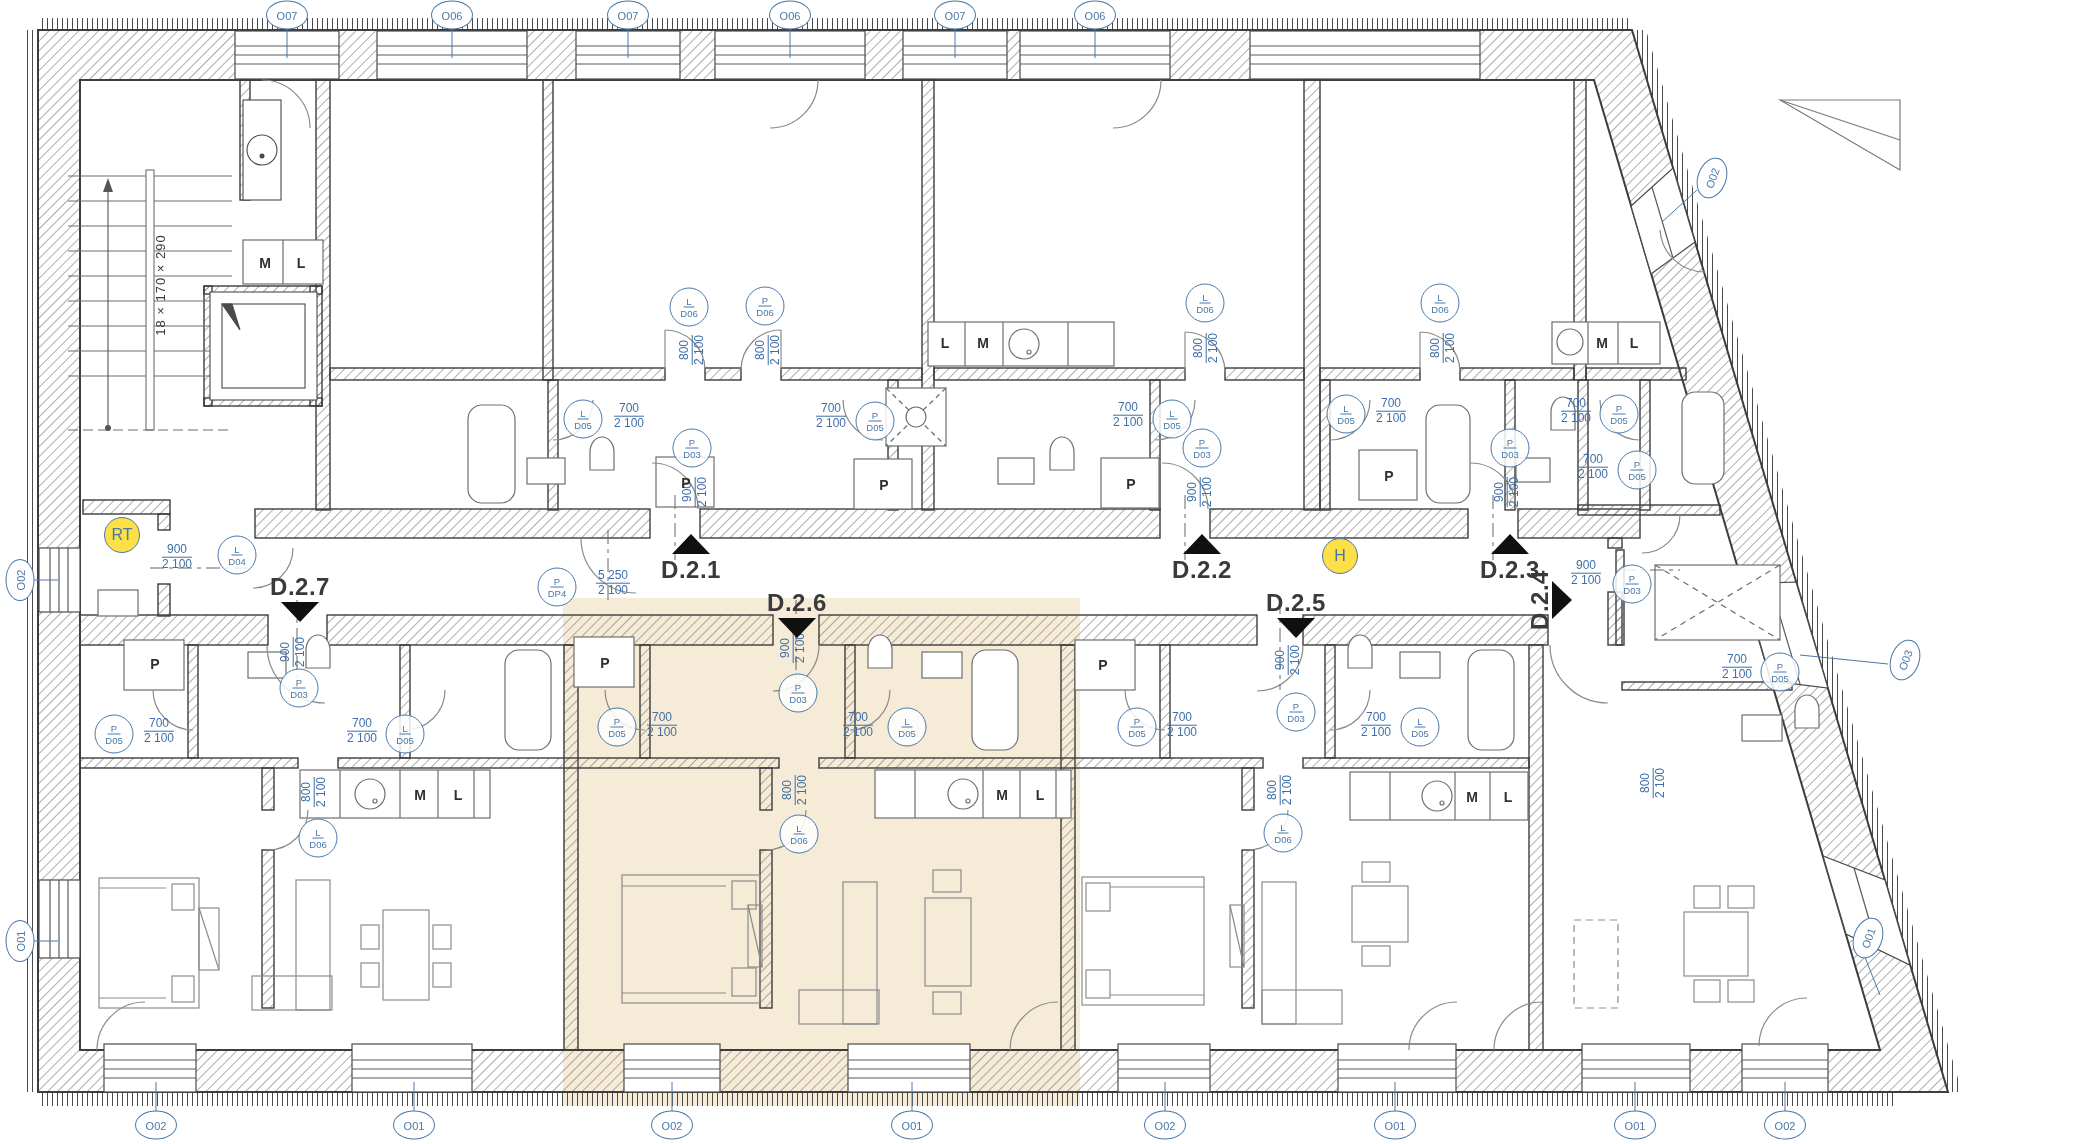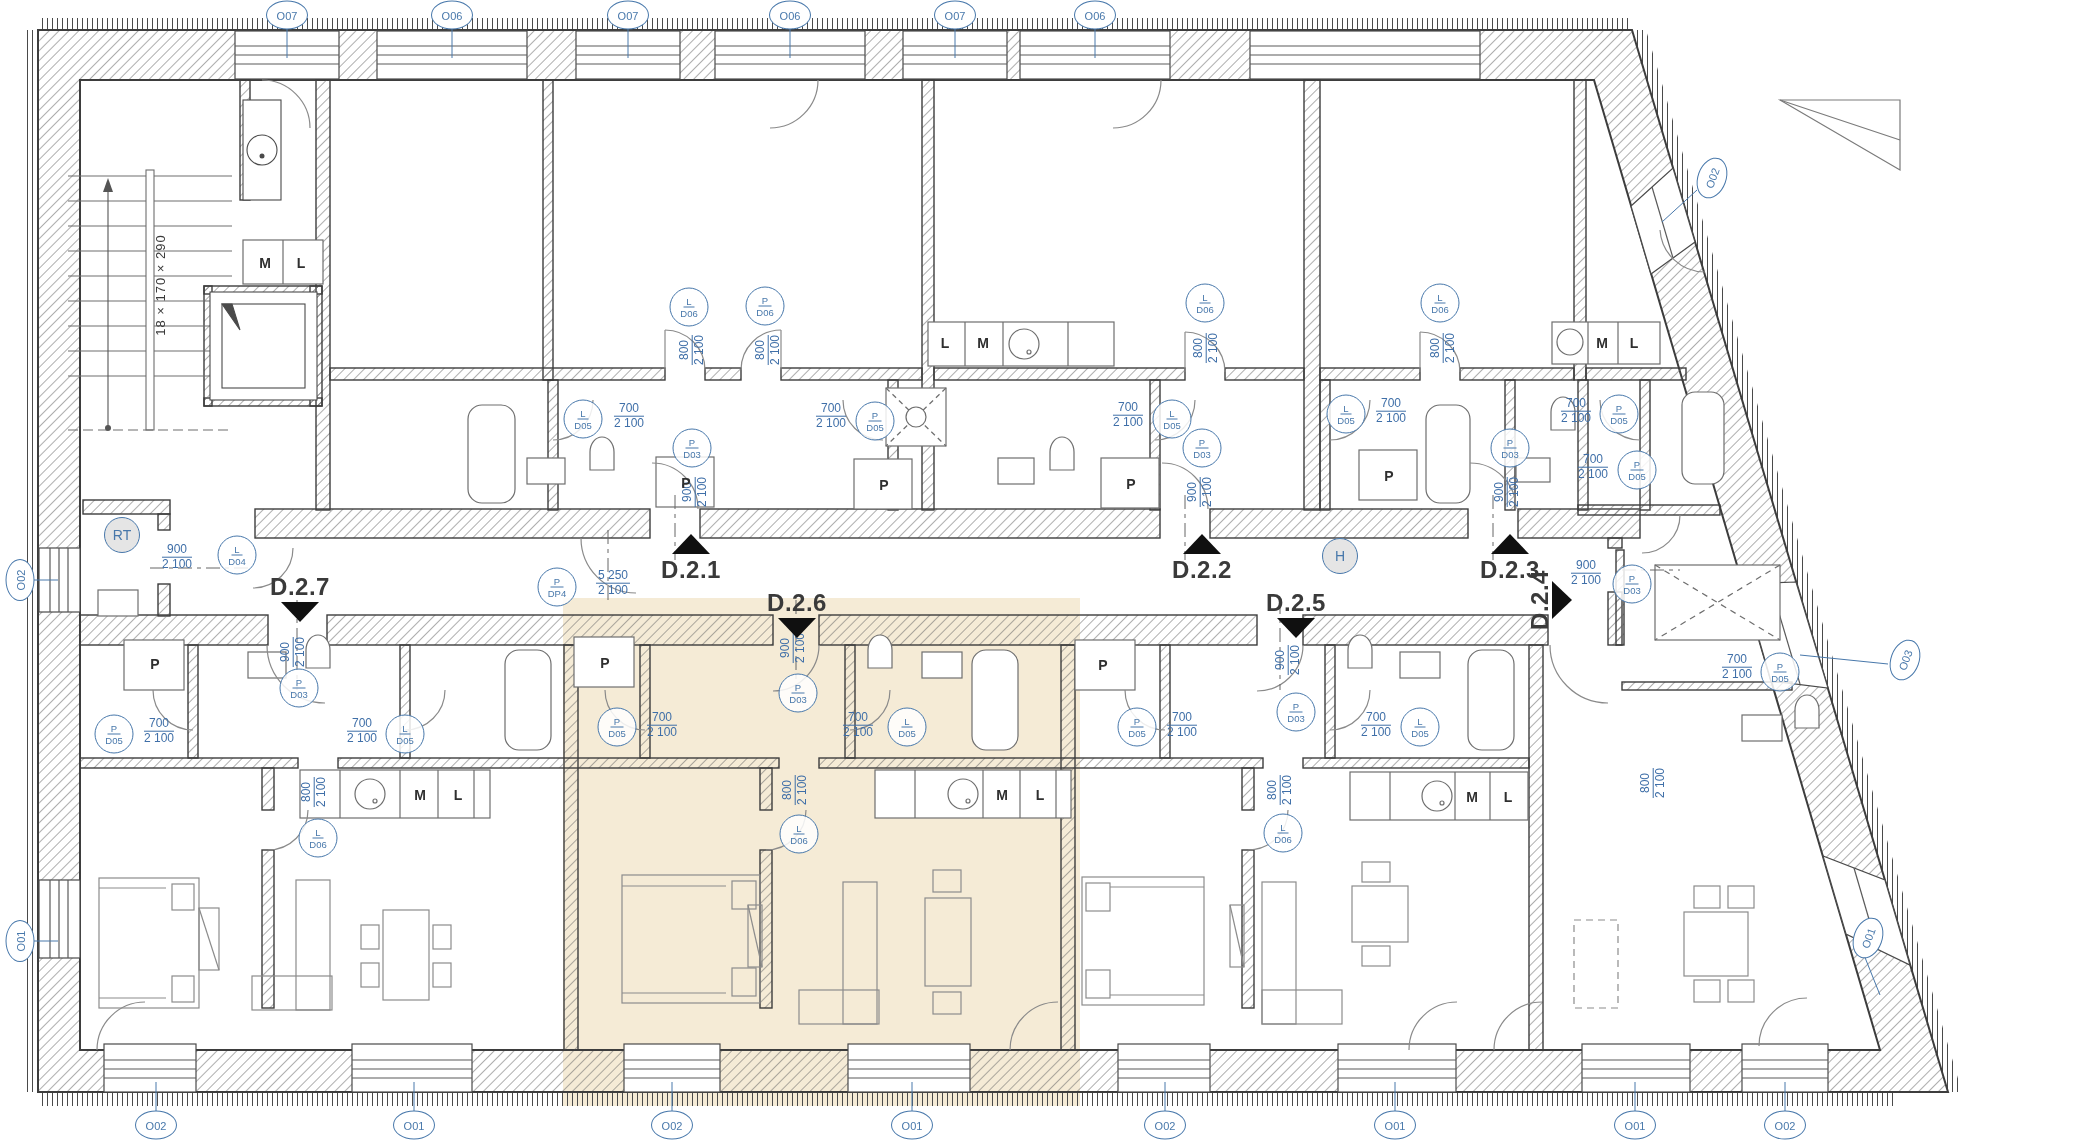--- a/index.html
+++ b/index.html
@@ -17,21 +17,21 @@
         align-items:center;justify-content:center;background:rgba(255,255,255,.85);}
   .dtag .t{border-bottom:1px solid #4878ab;padding:0 3px 1px;margin-bottom:1px;}
   
   .dim{color:#3f6fa8;font-size:12px;line-height:1.15;text-align:center;}
   .dim.v{transform:translate(-50%,-50%) rotate(-90deg);}
   .dim .l1{border-bottom:1px solid #3f6fa8;padding:0 2px;}
   
   .rlabel{color:#2f2f2f;font-size:14px;font-weight:bold;}
   
   .utag{width:34px;height:34px;border:1.3px solid #4878ab;border-radius:50%;color:#4878ab;
-        font-size:14px;display:flex;align-items:center;justify-content:center;background:#e5e5e5;}
+        font-size:16px;display:flex;align-items:center;justify-content:center;background:#fde047;}
   
   .apt{color:#3a3a3a;font-size:24px;font-weight:bold;letter-spacing:.5px;}
   .apt.rot{transform:translate(-50%,-50%) rotate(-90deg);}
   .tri-up{width:0;height:0;border-left:19px solid transparent;border-right:19px solid transparent;
           border-bottom:20px solid #101010;}
   .tri-down{width:0;height:0;border-left:19px solid transparent;border-right:19px solid transparent;
             border-top:20px solid #101010;}
   .tri-right{width:0;height:0;border-top:19px solid transparent;border-bottom:19px solid transparent;
              border-left:20px solid #101010;}
   .note{color:#3a3a3a;font-size:13px;transform:translate(-50%,-50%) rotate(-90deg);letter-spacing:1px;}

